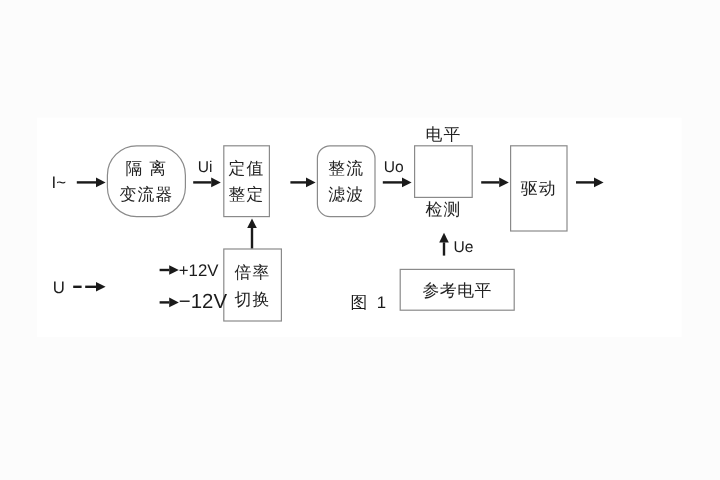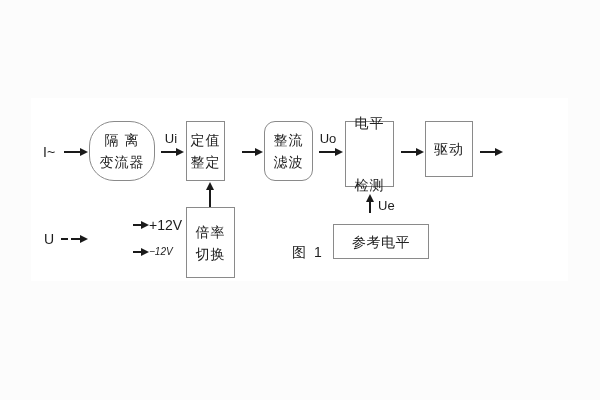--- a/index.html
+++ b/index.html
@@ -25,26 +25,26 @@
     row-gap:8px;
     font-size:14px;color:#222222;
     letter-spacing:1px;
     white-space:nowrap;
   }
   .box span{display:block;line-height:14px;}
   
   .b-isolation{left:89px;top:121px;width:66px;height:60px;border-radius:25px;}
   .b-setting{left:186px;top:121px;width:39px;height:60px;}
   .b-rectifier{left:264px;top:121px;width:49px;height:60px;border-radius:11px;}
-  .b-level{left:345px;top:121px;width:49px;height:66px;gap:48px;}
-  .b-driver{left:425px;top:121px;width:48px;height:56px;}
+  .b-level{left:345px;top:121px;width:49px;height:44px;gap:48px;}
+  .b-driver{left:425px;top:121px;width:48px;height:72px;}
   .b-relay{left:504px;top:121px;width:62px;height:60px;}
   
   .b-power{left:89px;top:207px;width:43px;height:61px;}
-  .b-ratio{left:186px;top:207px;width:49px;height:71px;}
+  .b-ratio{left:186px;top:207px;width:49px;height:61px;}
   .b-reference{left:333px;top:224px;width:96px;height:35px;letter-spacing:0.5px;}
 
   .lbl{
     position:absolute;color:#1c1c1c;font-size:13px;line-height:14px;
     white-space:nowrap;
   }
   .lbl.center{text-align:center;}
 
   
   .ha{position:absolute;height:1.5px;background:#1a1a1a;}
@@ -102,21 +102,21 @@
   <div class="box b-reference">
     <span>参考电平</span>
   </div>
 
   <div class="lbl" style="left:43px;top:145px;font-size:14px;">I~</div>
   <div class="lbl" style="left:44px;top:232px;font-size:14px;">U</div>
   <div class="lbl center" style="left:159px;top:132px;width:24px;text-align:center;">Ui</div>
   <div class="lbl center" style="left:316px;top:132px;width:24px;">Uo</div>
   <div class="lbl" style="left:378px;top:199px;">Ue</div>
   <div class="lbl" style="left:149px;top:218px;font-size:14px;text-align:center;">+12V</div>
-  <div class="lbl" style="left:149px;top:245px;font-size:10px;font-style:italic;">−12V</div>
+  <div class="lbl" style="left:149px;top:245px;font-size:17px;">−12V</div>
   <div class="lbl" style="left:292px;top:245px;font-size:14px;letter-spacing:2px;">图 1</div>
 
   <div class="ha" style="left:64px;top:151px;width:16px;"></div>
   <div class="ha" style="left:161px;top:151px;width:15px;"></div>
   <div class="ha" style="left:242px;top:151px;width:13px;"></div>
   <div class="ha" style="left:319px;top:151px;width:16px;"></div>
   <div class="ha" style="left:401px;top:151px;width:15px;"></div>
   <div class="ha" style="left:480px;top:151px;width:15px;"></div>
   <div class="ha" style="left:133px;top:224px;width:8px;"></div>
   <div class="ha" style="left:133px;top:251px;width:8px;"></div>

